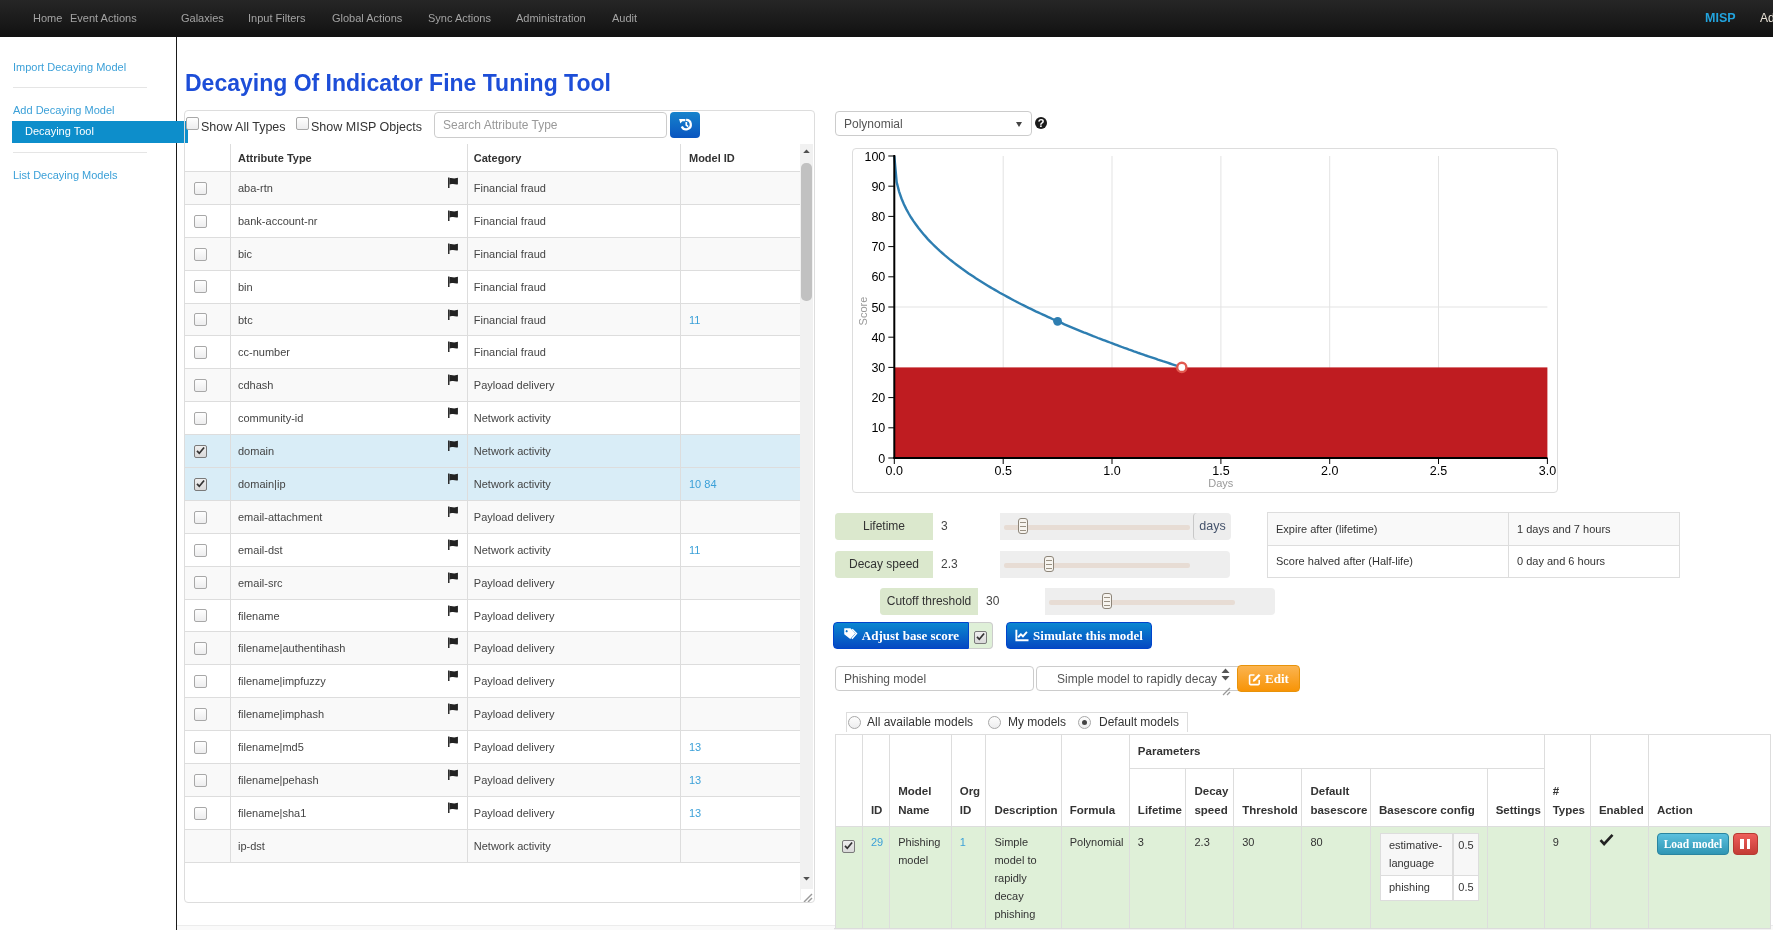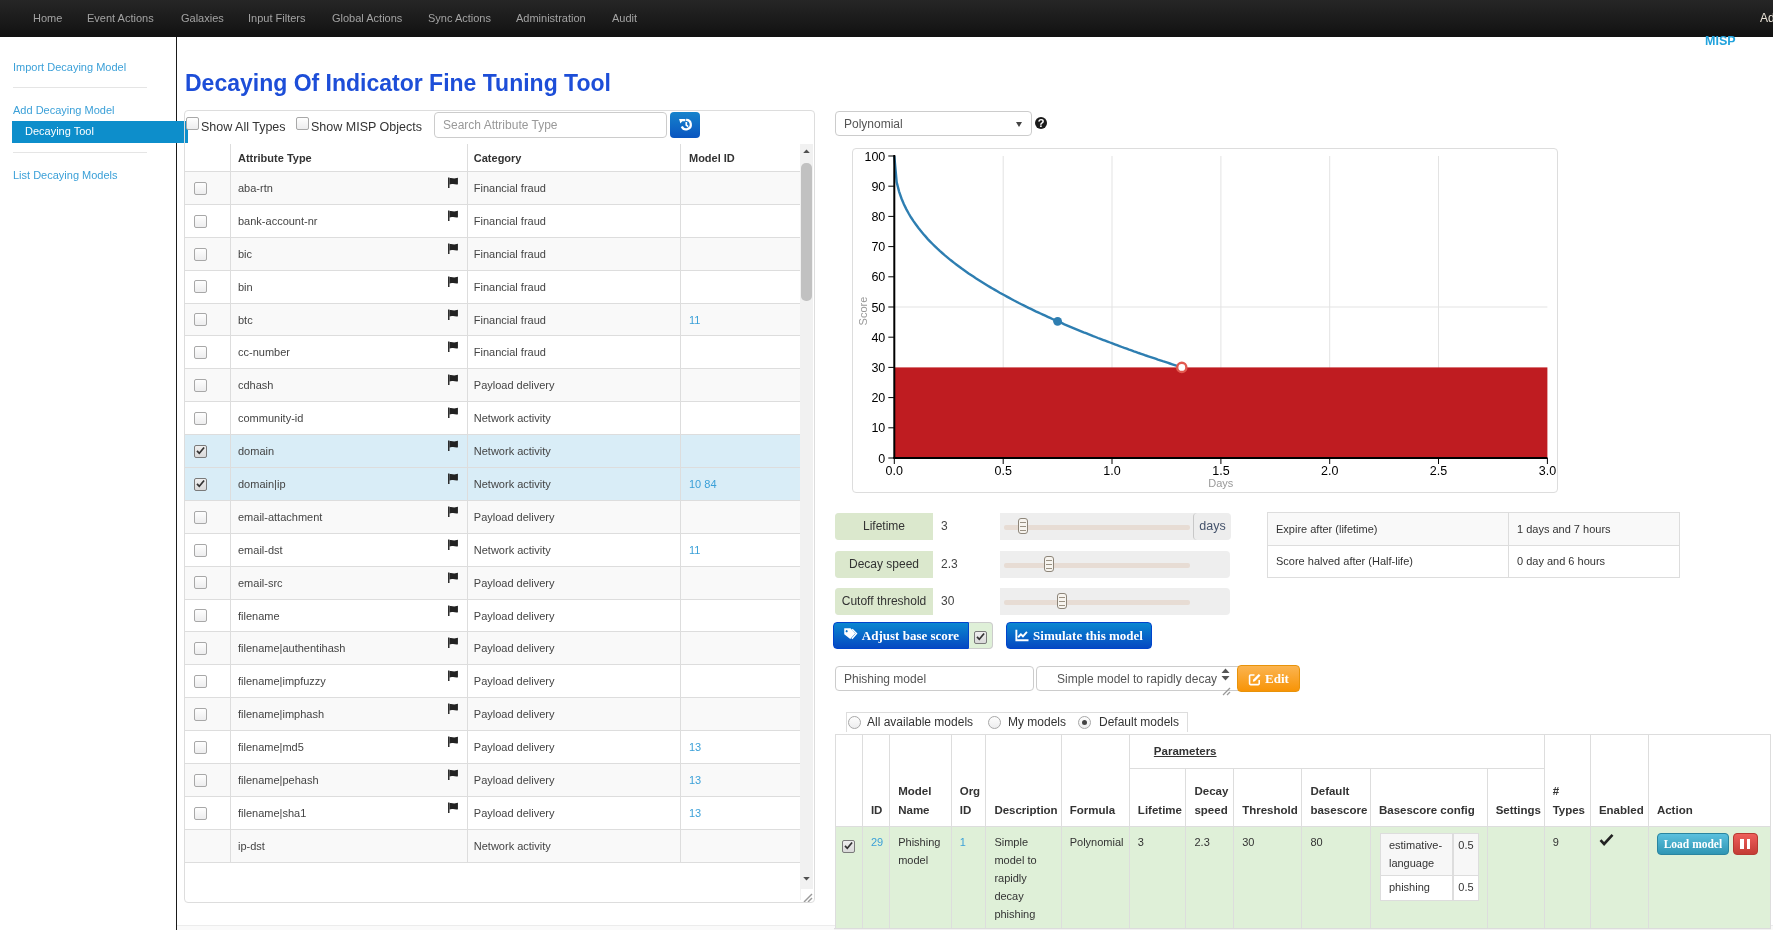--- a/index.html
+++ b/index.html
@@ -114,21 +114,21 @@
 
 .radbox { position:absolute; left:845.8px; top:712px; width:340px; height:19px; border:1px solid #ddd; border-bottom:0; }
 .rlab { position:absolute; top:712px; font-size:12px; color:#333; line-height:20px; }
 
 
 .mt { position:absolute; z-index:2; border-collapse:collapse; table-layout:fixed; font-size:11px; color:#333; }
 .mt th, .mt td { border:1px solid #ddd; text-align:left; font-weight:normal; }
 .mt th { font-size:11.5px; font-weight:bold; padding:8px 0 6px 8px; line-height:18.6px; }
 .mt .vb { vertical-align:bottom; }
 .mt tr.h1 th { height:33px; }
-.mt tr.h1 .params { vertical-align:middle; padding:0 0 0 24px; height:33px;text-decoration:underline; }
+.mt tr.h1 .params { vertical-align:middle; padding:0 0 0 8px; height:33px; }
 .mt tr.h2 th { height:43px; }
 .mt tr.data > td { background:#dff0d8; vertical-align:top; padding:6.5px 4px 4px 8px; line-height:18px; height:99px; }
 .mt tr.data > td.act { padding:0 0 0 8px; }
 .actwrap { display:flex; align-items:flex-start; gap:4px; margin-top:6px; }
 .mt tr.data > td.bsc { padding:6.5px 0 0 9px; }
 .mt tr.data > td.ckc { padding-top:10px; padding-left:6px; }
 .nested { border-collapse:separate; border-spacing:0; font-size:11px; border-radius:3px; }
 .nested td { background:#f7f7f7; border:1px solid #ddd; line-height:17.5px; vertical-align:middle; }
 .nested .nk { width:63px; padding:3px 0 3px 8px; }
 .nested .nv { width:24px; text-align:center; padding:3px 0; border-left:1px solid #ddd; vertical-align:top; }
@@ -137,28 +137,28 @@
   border-radius:4px; color:#fff; font-family:"Liberation Serif",serif; font-weight:bold; font-size:11.5px; line-height:20.5px;
   text-align:center; }
 .btn-pause { display:inline-block; width:23px; height:20.5px; background:linear-gradient(#ee5f5b,#c43c35); border:1px solid #b63a32;
   border-radius:4px; text-align:center; }
 .btn-pause i { display:inline-block; width:3.5px; height:10px; background:#fff; margin:5px 1.5px 0; }
 </style></head>
 <body>
 
 <div class="navbar">
   <span class="it" style="left:33px;">Home</span>
-  <span class="it" style="left:87px;">Event Actions</span>
+  <span class="it" style="left:70px;">Event Actions</span>
   <span class="it" style="left:181px;">Galaxies</span>
   <span class="it" style="left:248px;">Input Filters</span>
   <span class="it" style="left:332px;">Global Actions</span>
   <span class="it" style="left:428px;">Sync Actions</span>
   <span class="it" style="left:516px;">Administration</span>
   <span class="it" style="left:612px;">Audit</span>
-  <span class="it misp" style="left:1705px;margin-top:23px;">MISP</span>
+  <span class="it misp" style="left:1705px;">MISP</span>
   <span class="it adm" style="left:1760px;">Admin</span>
 </div>
 
 <div class="sidebar">
   <span class="lk" style="top:24px;">Import Decaying Model</span>
   <span class="sep" style="top:50px;"></span>
   <span class="lk" style="top:67px;">Add Decaying Model</span>
   <div class="active">Decaying Tool</div>
   <span class="sep" style="top:115px;"></span>
   <span class="lk" style="top:132px;">List Decaying Models</span>
@@ -477,21 +477,21 @@
   <div class="sfx" style="left:358px;width:37px;">days</div>
 </div>
 <div class="srow" style="top:551px;">
   <div class="slab">Decay speed</div>
   <div class="sval">2.3</div>
   <div class="strack-zone" style="width:193px;"></div>
   <div class="strack" style="left:169px;width:186px;"></div>
   <div class="shandle" style="left:209px;"></div>
 
 </div>
-<div class="srow" style="top:588px;">
+<div class="srow" style="top:588px;margin-left:45px;">
   <div class="slab">Cutoff threshold</div>
   <div class="sval">30</div>
   <div class="strack-zone" style="width:193px;"></div>
   <div class="strack" style="left:169px;width:186px;"></div>
   <div class="shandle" style="left:222px;"></div>
 
 </div>
 
 <div class="btn" style="left:833px;top:622px;width:134px;border-radius:4px 0 0 4px;"><svg width="15" height="15" viewBox="0 0 16 16">
       <path fill-rule="evenodd" fill="#fff" d="M1.3 1.3 H8 L13 6.9 7.7 12.8 1.3 7.6 z M3.9 3.3 a1.15 1.15 0 1 0 .01 0 z"></path>

